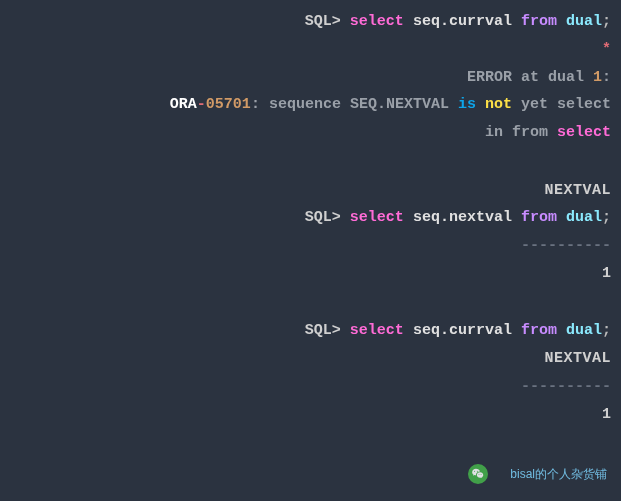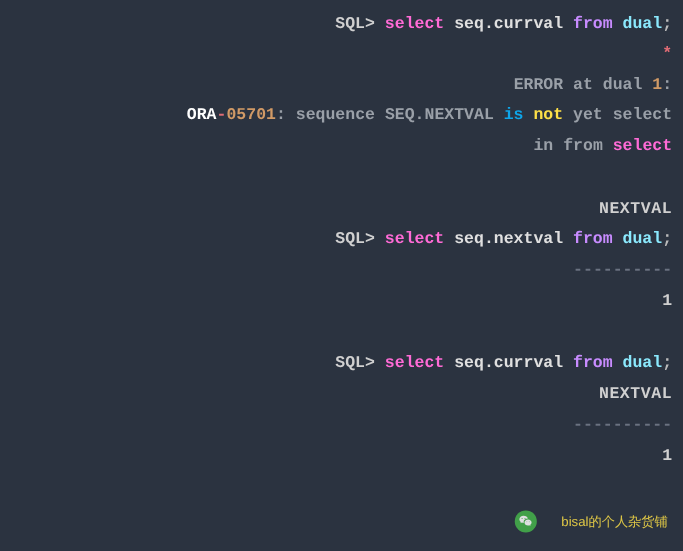--- a/index.html
+++ b/index.html
@@ -34,21 +34,21 @@
     .col-head { color: #d0d0d0; letter-spacing: 0.5px; }
     .dashes { color: #6a7280; }
     .value { color: #d0d0d0; }
     .watermark {
       position: absolute;
       right: 14px;
       bottom: 16px;
       display: flex;
       align-items: center;
       gap: 22px;
-      color: #fde047;
+      color: #7dd3fc;
       font-family: "Helvetica Neue", Arial, sans-serif;
       font-size: 12px;
       font-weight: 400;
       opacity: 0.85;
     }
     .wm-icon {
       width: 20px;
       height: 20px;
       border-radius: 50%;
       background: #46b44b;

